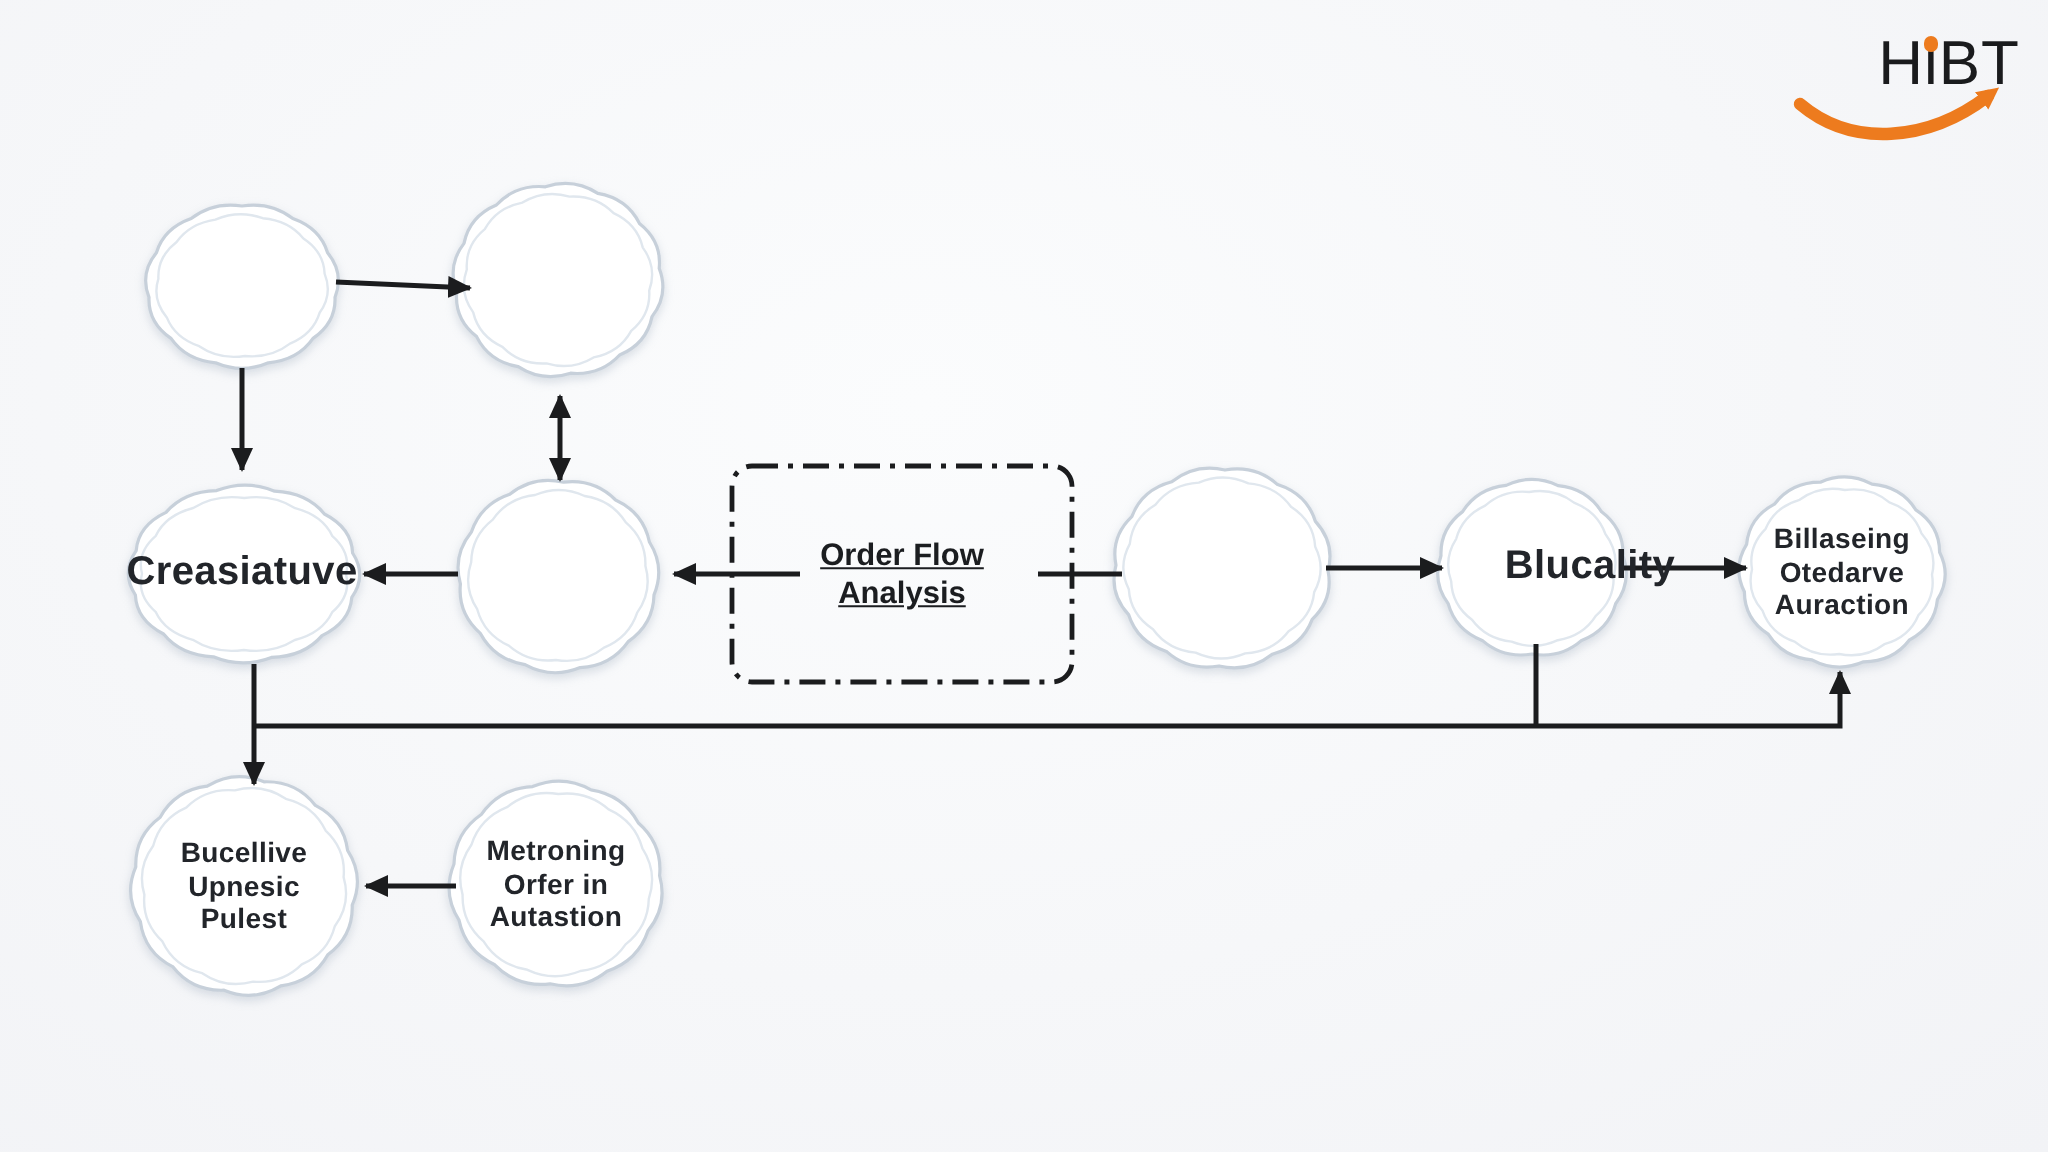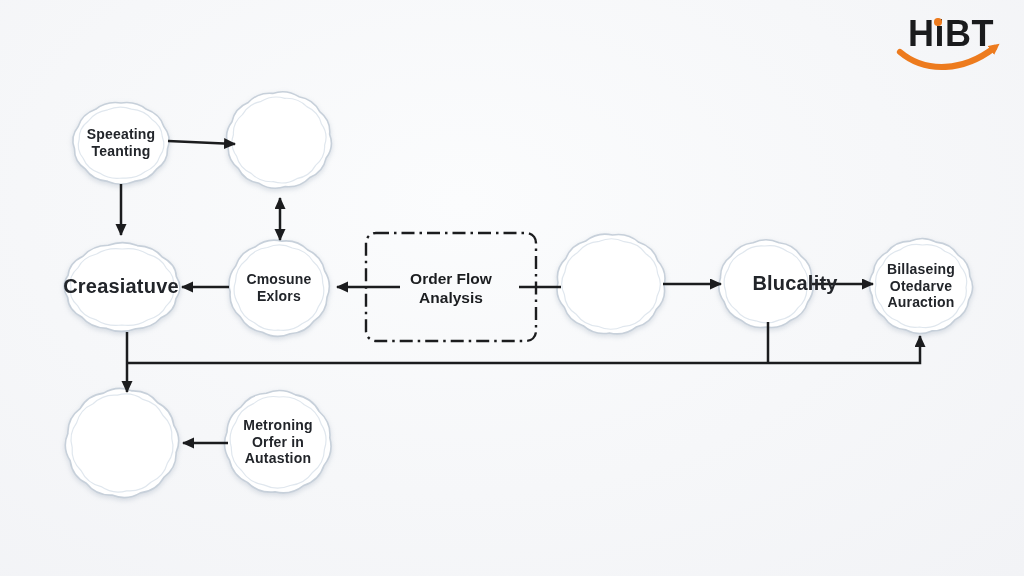--- a/index.html
+++ b/index.html
@@ -34,31 +34,32 @@
     position:absolute;
     transform:translate(-50%,-50%);
     width:150px;
     text-align:center;
     font-weight:bold;
     font-size:15.5px;
     line-height:1.25;
     color:#1b1d20;
     white-space:pre-line;
     pointer-events:none;
+    text-decoration:underline;
   }
   .logo{
     position:absolute;
     top:16px;right:14px;
     width:118px;height:62px;
   }
   .logo-text{
     position:relative;
-    text-align:center;
-    font-weight:bold;
-    font-size:36px;
+    text-align:right;
+    font-weight:normal;
+    font-size:31px;
     letter-spacing:.5px;
     line-height:1;
     color:#1a1b1d;
   }
   .letter-i{position:relative;display:inline-block;}
   .letter-i::after{
     content:"";
     position:absolute;
     top:2px;left:0px;
     width:7.5px;height:7.5px;
@@ -109,31 +110,30 @@
       <polyline points="229,287 182,287" fill="none" stroke="#1b1c1e" stroke-width="2.5" marker-end="url(#ah)"></polyline>
       <polyline points="519,287 561,287" fill="none" stroke="#1b1c1e" stroke-width="2.5"></polyline>
       <polyline points="663,284 721,284" fill="none" stroke="#1b1c1e" stroke-width="2.5" marker-end="url(#ah)"></polyline>
       <polyline points="812,284 873,284" fill="none" stroke="#1b1c1e" stroke-width="2.5" marker-end="url(#ah)"></polyline>
       <polyline points="228,443 183,443" fill="none" stroke="#1b1c1e" stroke-width="2.5" marker-end="url(#ah)"></polyline>
       <polyline points="127,332 127,392" fill="none" stroke="#1b1c1e" stroke-width="2.5" marker-end="url(#ah)"></polyline>
       <polyline points="127,363 920,363 920,336" fill="none" stroke="#1b1c1e" stroke-width="2.5" marker-end="url(#ah)"></polyline>
       <polyline points="768,322 768,363" fill="none" stroke="#1b1c1e" stroke-width="2.5"></polyline>
     </svg>
 
-  <div class="node-label" style="left:121px;top:143px">Speeating
-Teanting</div>
   <div class="node-label lg" style="left:121px;top:287px">Creasiatuve</div>
-  <div class="node-label" style="left:279px;top:288px">Cmosune
-Exlors</div>
   <div class="box-label" style="left:451px;top:288px">Order Flow
 Analysis</div>
   <div class="node-label lg" style="left:795px;top:284px">Blucality</div>
   <div class="node-label" style="left:921px;top:286px">Billaseing
 Otedarve
 Auraction</div>
+  <div class="node-label" style="left:122px;top:443px">Bucellive
+Upnesic
+Pulest</div>
   <div class="node-label" style="left:278px;top:442px">Metroning
 Orfer in
 Autastion</div>
 
   <div class="logo">
     <div class="logo-text"><span>H</span><span class="letter-i">i</span><span>BT</span></div>
     <svg class="swoosh" width="118" height="38">
       <defs>
         <marker id="swoosh-ah" markerUnits="userSpaceOnUse" markerWidth="14" markerHeight="14" refX="4" refY="5.5" orient="auto">
           <path d="M0,0 L11,5.5 L0,11 Z" fill="#ed7b1e"></path>

